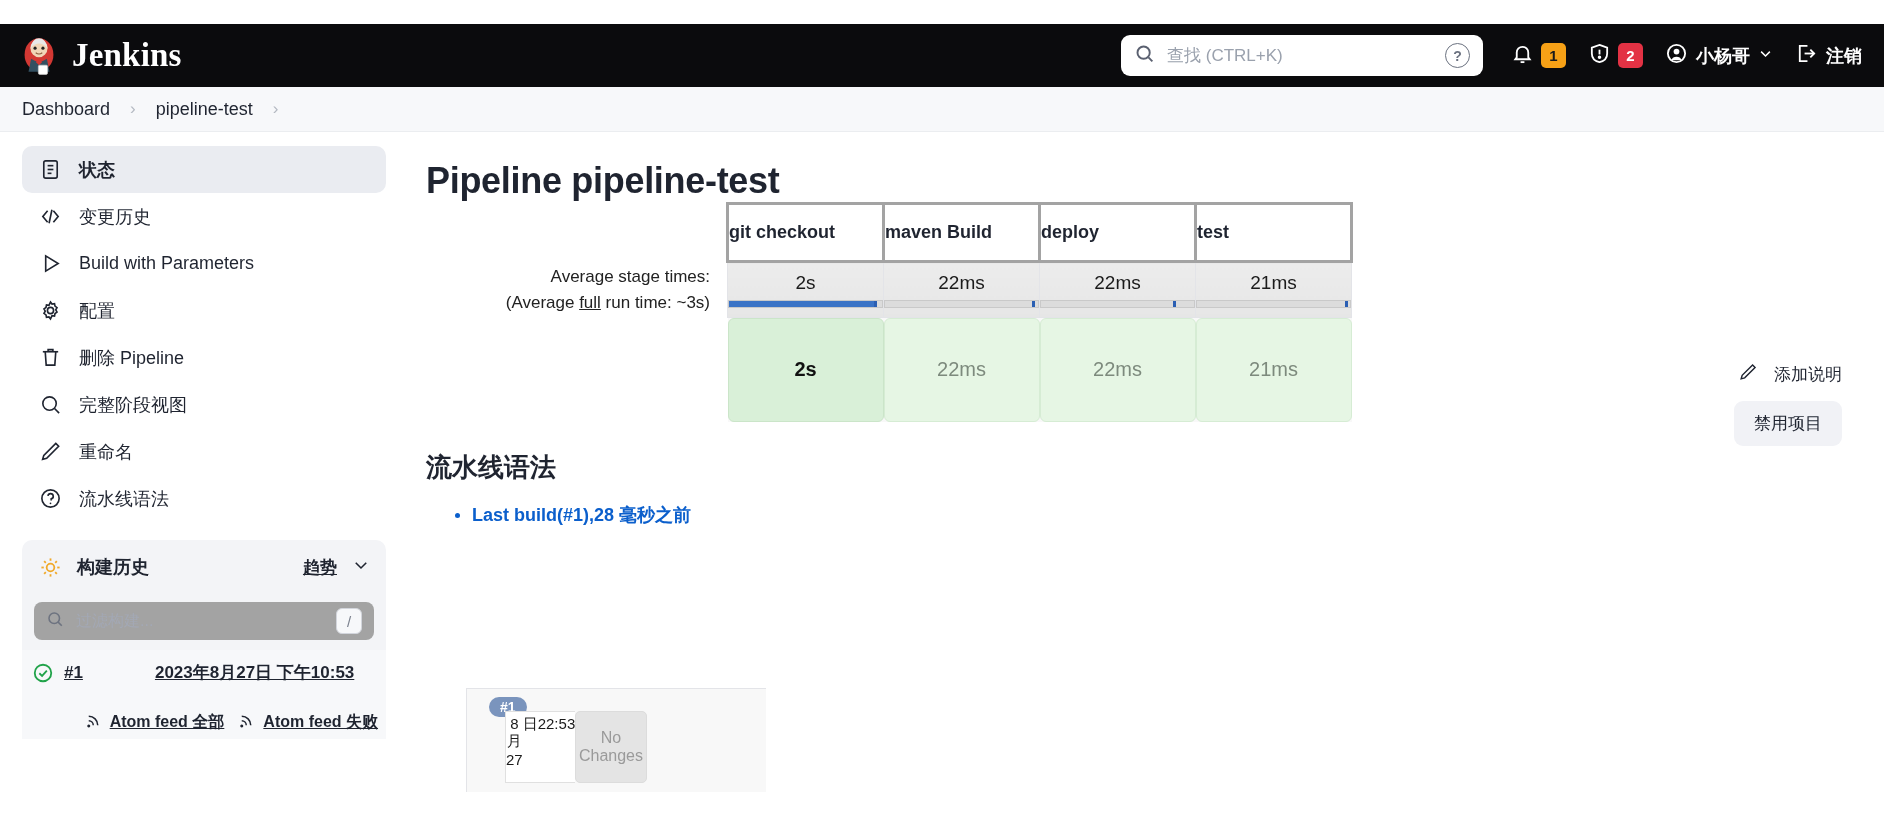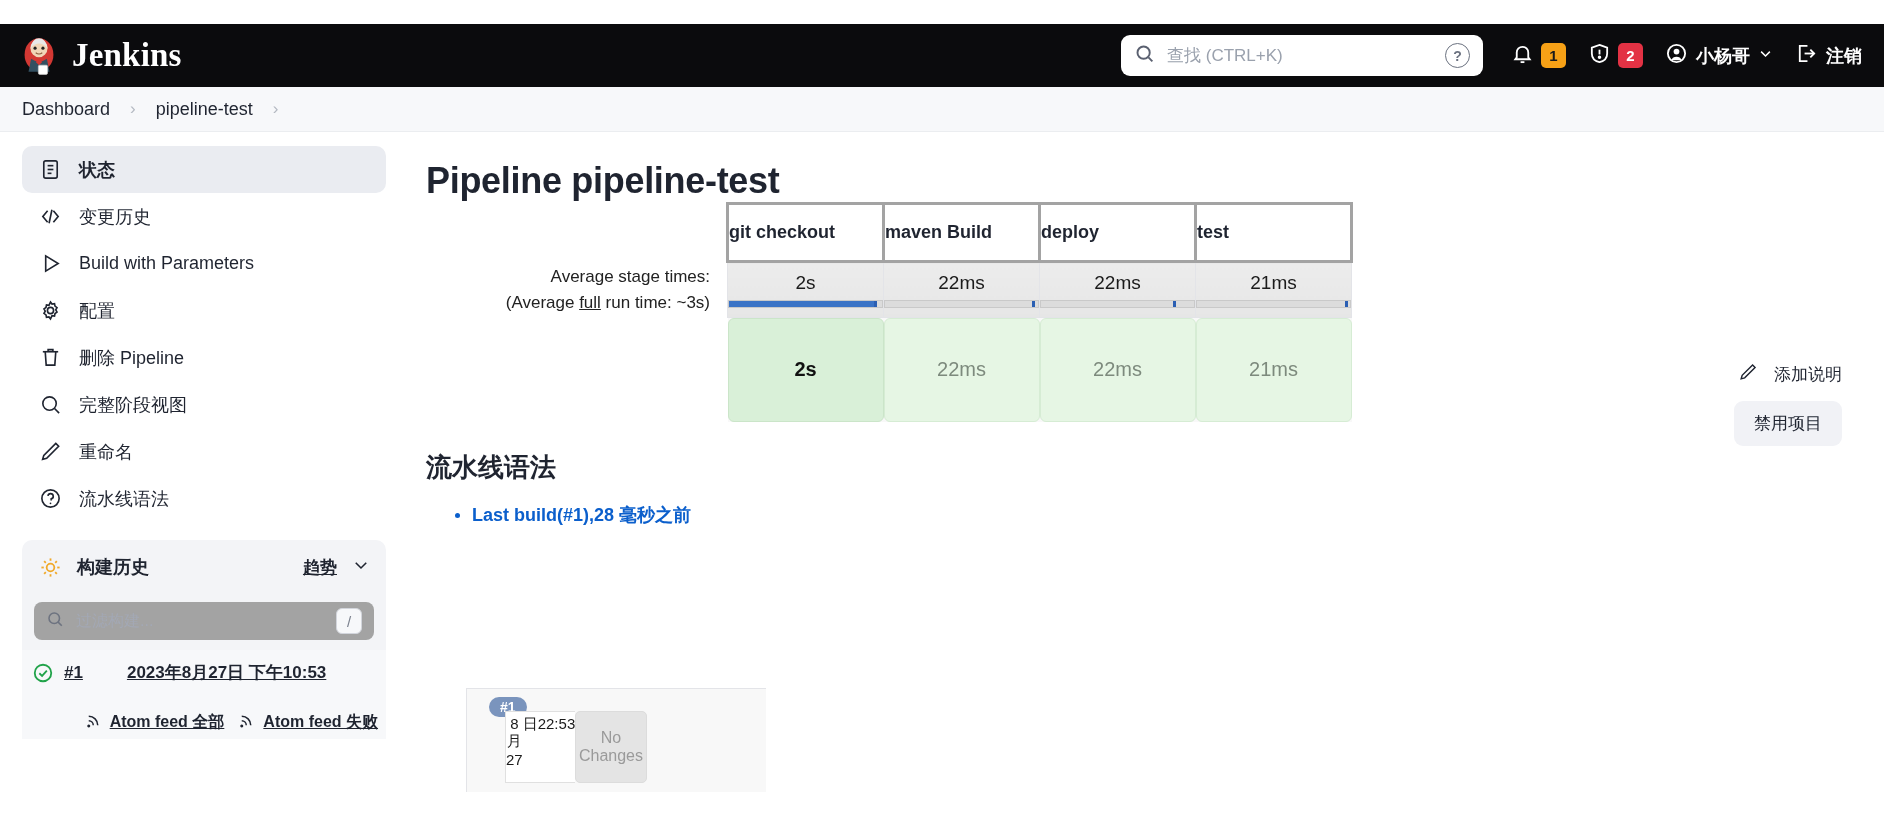--- a/index.html
+++ b/index.html
@@ -122,21 +122,21 @@
     display:flex;align-items:center;justify-content:center;
     color:#7b818e;font-size:15px;background:#f7f8fa;
   }
   .build-row {
     display:flex; align-items:center; gap:10px;
     height:45px; padding: 0 10px;
     background:#f7f8fa;
   }
   .build-ok { width:22px;height:22px; flex:0 0 22px;}
   .build-num { font-weight:700; text-decoration:underline; font-size:17px; color:#1f2430;}
-  .build-date { margin-left: 34px; text-decoration:underline; font-weight:600; font-size:17px; color:#1f2430;}
+  .build-date { margin-left: 62px; text-decoration:underline; font-weight:600; font-size:17px; color:#1f2430;}
   .feeds {
     display:flex; align-items:center; justify-content:flex-end;
     gap:14px; padding: 10px 8px 0 0;
     background:#f7f8fa;
     height: 44px;
   }
   .feed { display:flex; align-items:center; gap:7px; font-weight:700; font-size:16px; text-decoration:underline; }
 
   
   .main { flex:1; padding: 10px 40px 0 18px; position:relative; min-width:0; }

